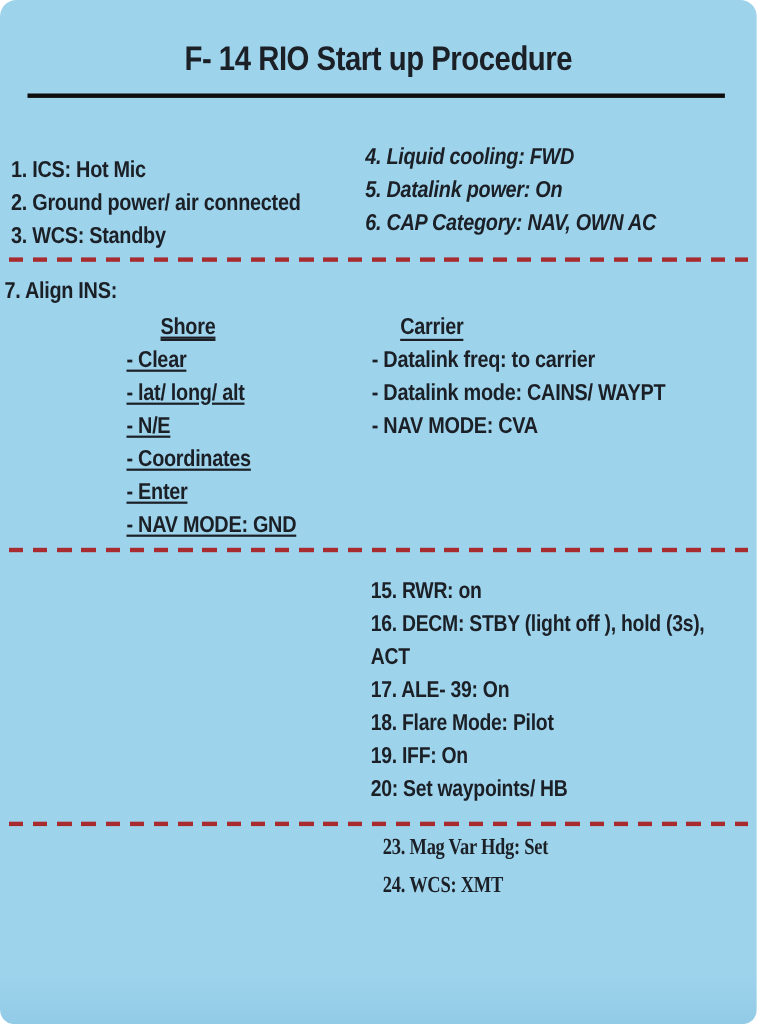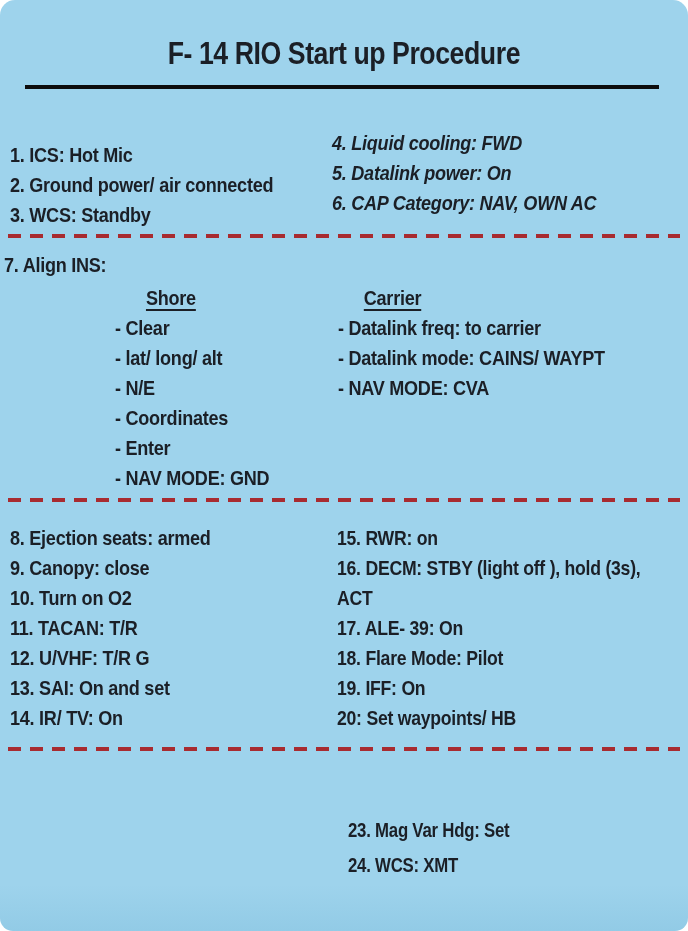--- a/index.html
+++ b/index.html
@@ -50,36 +50,36 @@
     background: repeating-linear-gradient(90deg, var(--divider) 0 13px, transparent 13px 22px);
   }
   .div-1 { top: 234px; }
   .div-2 { top: 498px; }
   .div-3 { top: 747px; }
 
   .sec-a-left  { top: 140px; left: 10px; }
   .sec-a-right { top: 128px; left: 332px; font-style: italic; }
 
   .sec-b-heading { top: 250px; left: 4px; }
-  .shore-col   { top: 283px; left: 115px; }
+  .shore-col   { top: 283px; left: 115px; text-decoration: underline; }
   .carrier-col { top: 283px; left: 338px; }
   .shore-col .hdr   { padding-left: 36px; }
   .carrier-col .hdr { padding-left: 30px; }
   .hdr-u {
     text-decoration: underline;
     text-decoration-thickness: 2px;
     text-underline-offset: 4px;
   }
 
   .sec-c-left  { top: 523px; left: 10px; }
   .sec-c-right { top: 523px; left: 337px; }
   .sec-c-right .row { transform: scaleX(0.84); }
 
   .sec-d-left  { top: 767px; left: 10px; }
-  .sec-d-right { top: 812px; left: 348px; }
+  .sec-d-right { top: 752px; left: 348px; font-family: Liberation Serif, serif; }
   .sec-d-left .row, .sec-d-right .row { height: 35px; line-height: 35px; transform: scaleX(0.80); }
 </style>
 </head>
 <body>
 
 <div class="card">
 
   <div class="title-wrap">
     <span class="title-inner">F- 14 RIO Start up Procedure</span>
   </div>
@@ -116,29 +116,20 @@
     <div class="row hdr">
       <span class="hdr-u">Carrier</span>
     </div>
     <div class="row">- Datalink freq: to carrier</div>
     <div class="row">- Datalink mode: CAINS/ WAYPT</div>
     <div class="row">- NAV MODE: CVA</div>
   </div>
 
   <div class="divider div-2"></div>
 
-  <div class="sec sec-c-left">
-    <div class="row">8. Ejection seats: armed</div>
-    <div class="row">9. Canopy: close</div>
-    <div class="row">10. Turn on O2</div>
-    <div class="row">11. TACAN: T/R</div>
-    <div class="row">12. U/VHF: T/R G</div>
-    <div class="row">13. SAI: On and set</div>
-    <div class="row">14. IR/ TV: On</div>
-  </div>
   <div class="sec sec-c-right">
     <div class="row">15. RWR: on</div>
     <div class="row">16. DECM: STBY (light off ), hold (3s),</div>
     <div class="row">ACT</div>
     <div class="row">17. ALE- 39: On</div>
     <div class="row">18. Flare Mode: Pilot</div>
     <div class="row">19. IFF: On</div>
     <div class="row">20: Set waypoints/ HB</div>
   </div>
 

